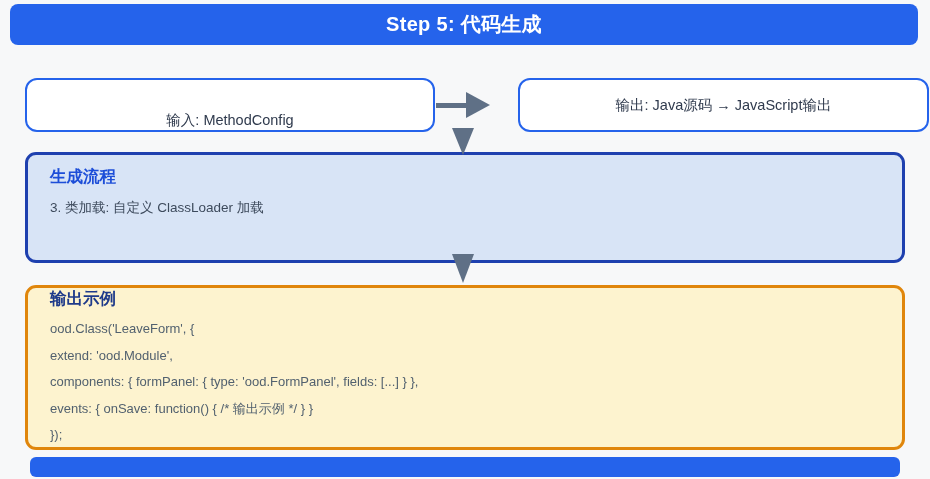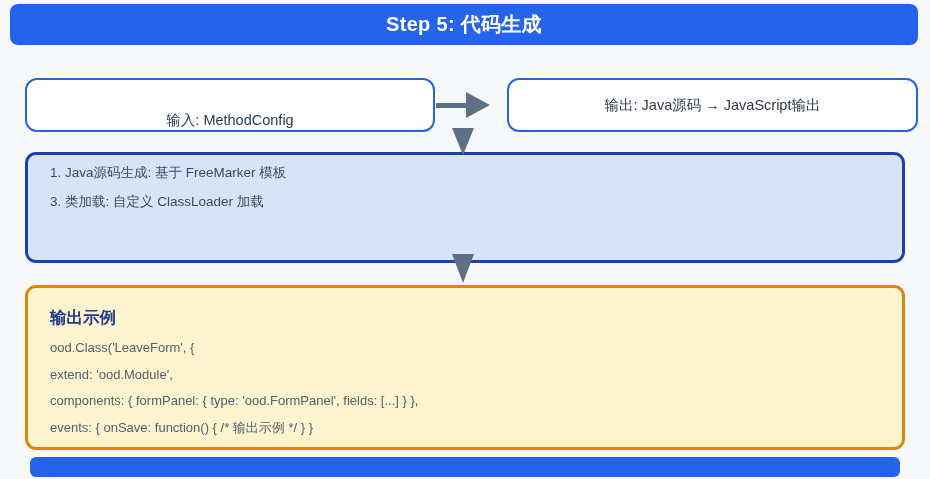--- a/index.html
+++ b/index.html
@@ -21,21 +21,21 @@
     display:flex; align-items:center; justify-content:center;
     color:#ffffff; font-size:20px; font-weight:bold; letter-spacing:.3px;
   }
   .flow-box{
     position:absolute; top:78px; height:54px;
     background:#ffffff; border:2.5px solid var(--box-border); border-radius:12px;
     display:flex; align-items:center; justify-content:center;
     font-size:14.5px; color:var(--text-dark);
   }
   .input-box{left:25px; width:410px;align-items:flex-end;}
-  .output-box{left:507px; width:411px;}
+  .output-box{left:518px; width:411px;}
   .h-arrow{position:absolute; left:436px; top:90px; width:54px; height:30px;}
   .h-arrow .line{
     position:absolute; left:0; top:13px; width:32px; height:5px; background:var(--arrow);
   }
   .h-arrow .head{
     position:absolute; left:30px; top:2px; width:0; height:0;
     border-left:24px solid var(--arrow);
     border-top:13px solid transparent; border-bottom:13px solid transparent;
   }
   .v-arrow{
@@ -55,21 +55,21 @@
     padding:11px 22px;
   }
   .panel-title{font-size:16.5px; font-weight:bold;}
   .process-panel .panel-title{color:var(--process-title); margin-bottom:13px;}
   .process-item{
     font-size:13.5px; color:var(--list-text); margin-bottom:15px; line-height:1;
   }
   .output-panel{
     top:285px; height:165px; overflow:hidden;
     background:var(--output-bg); border:3px solid var(--output-border);
-    padding:19px 22px;
+    padding:0 22px;
   }
   .output-panel .panel-title{color:var(--output-title); margin-bottom:12px;}
   .code-line{
     font-size:13px; color:var(--code-text); margin-bottom:13.5px; line-height:1;
   }
   .next-section-bar{
     position:absolute; left:30px; top:457px; width:870px; height:20px;
     background:var(--header-bg); border-radius:6px;
   }
 </style>
@@ -89,21 +89,21 @@
   <div class="head"></div>
 </div>
 
 <div class="flow-box output-box">
   <span>输出: Java源码 → JavaScript输出</span>
 </div>
 
 <div class="v-arrow v-arrow-1"></div>
 
 <div class="panel process-panel">
-  <div class="process-item">1. Java源码生成: 基于 FreeMarker 模板</div>
+  <div class="panel-title">生成流程</div>
   <div class="process-item">3. 类加载: 自定义 ClassLoader 加载</div>
 </div>
 
 <div class="v-arrow v-arrow-2"></div>
 
 <div class="panel output-panel">
   <div class="panel-title">输出示例</div>
   <div class="code-line">ood.Class('LeaveForm', {</div>
   <div class="code-line">extend: 'ood.Module',</div>
   <div class="code-line">components: { formPanel: { type: 'ood.FormPanel', fields: [...] } },</div>

